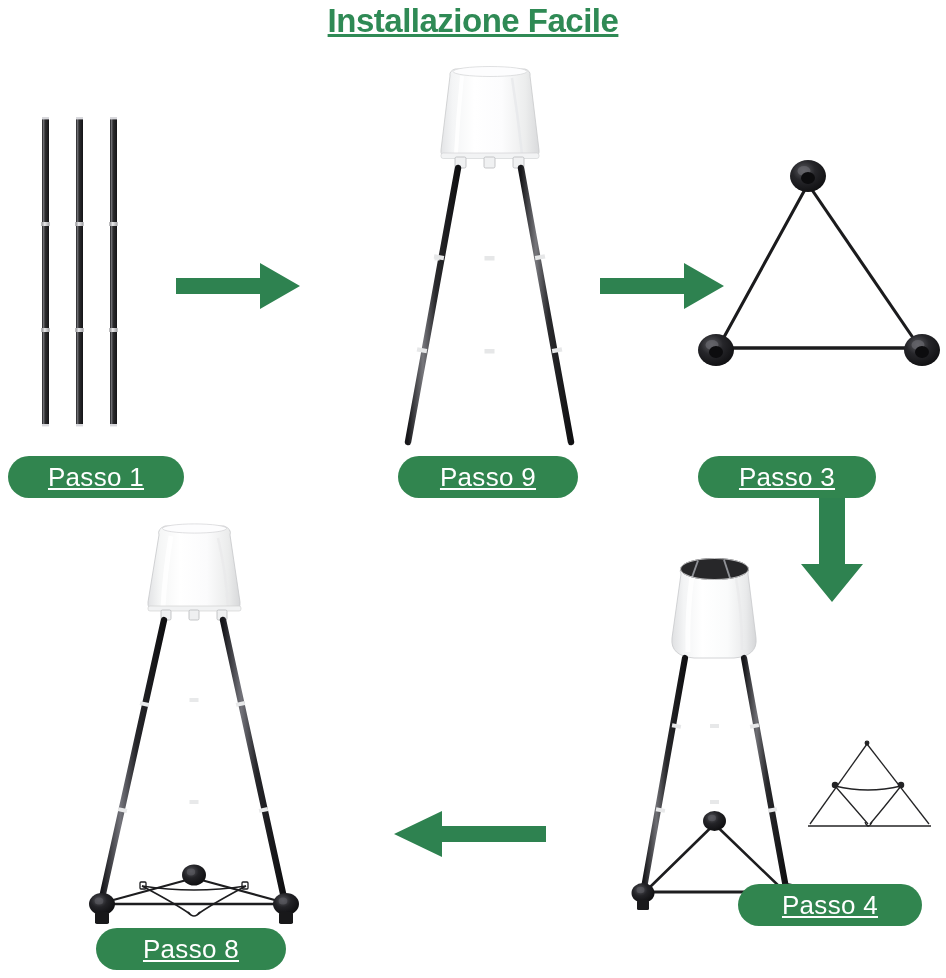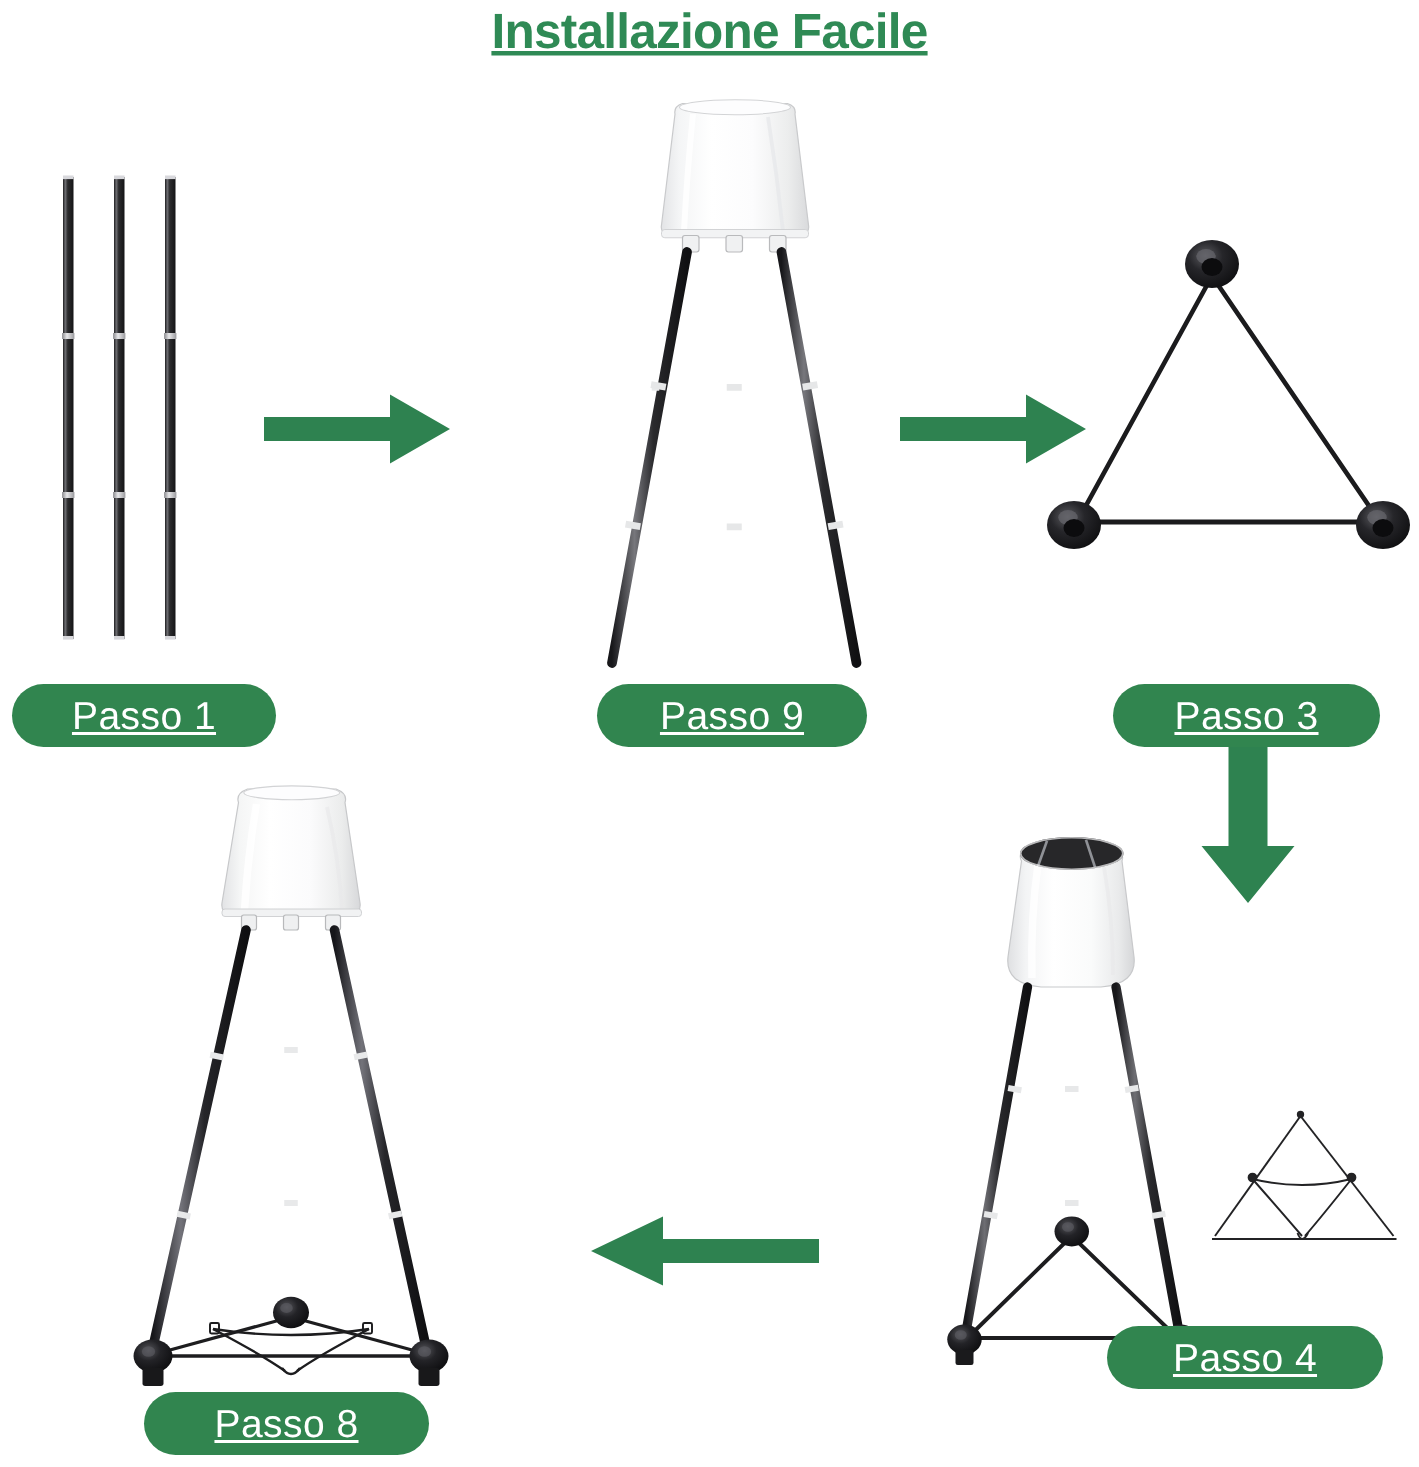--- a/index.html
+++ b/index.html
@@ -41,21 +41,21 @@
     font-weight: 400;
     display: flex;
     align-items: center;
     justify-content: center;
     letter-spacing: 0.3px;
     user-select: none;
     text-decoration: underline;
   }
   #pill-1 { left: 8px;   top: 456px; width: 176px; }
   #pill-2 { left: 398px; top: 456px; width: 180px; }
-  #pill-3 { left: 742px; top: 456px; width: 178px; text-align: right; }
+  #pill-3 { left: 698px; top: 456px; width: 178px; text-align: right; }
   #pill-4 { left: 738px; top: 884px; width: 184px; }
   #pill-5 { left: 96px;  top: 928px; width: 190px; }
 
   
   .arrow-wrap { position: absolute; }
   #arrow-1-2 { left: 176px; top: 258px; width: 124px; height: 56px; }
   #arrow-2-3 { left: 600px; top: 258px; width: 124px; height: 56px; }
   #arrow-3-4 { left: 793px; top: 498px; width: 78px;  height: 104px; }
   #arrow-4-5 { left: 394px; top: 806px; width: 152px; height: 56px; }
 

